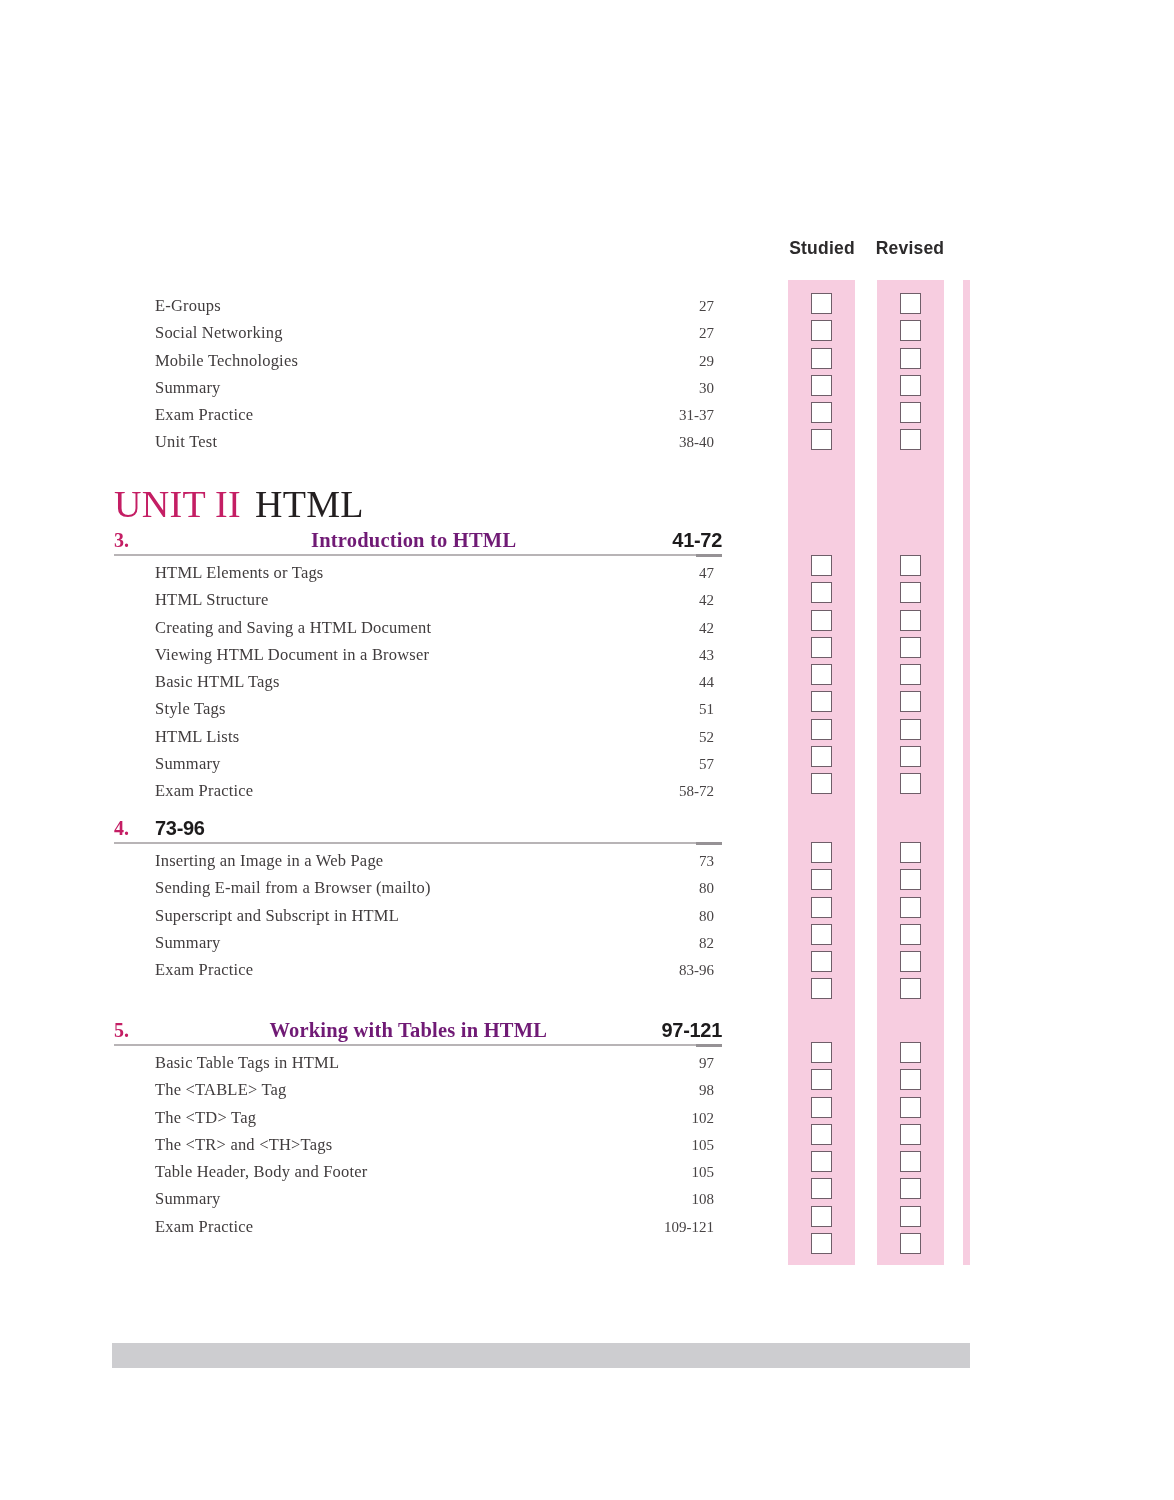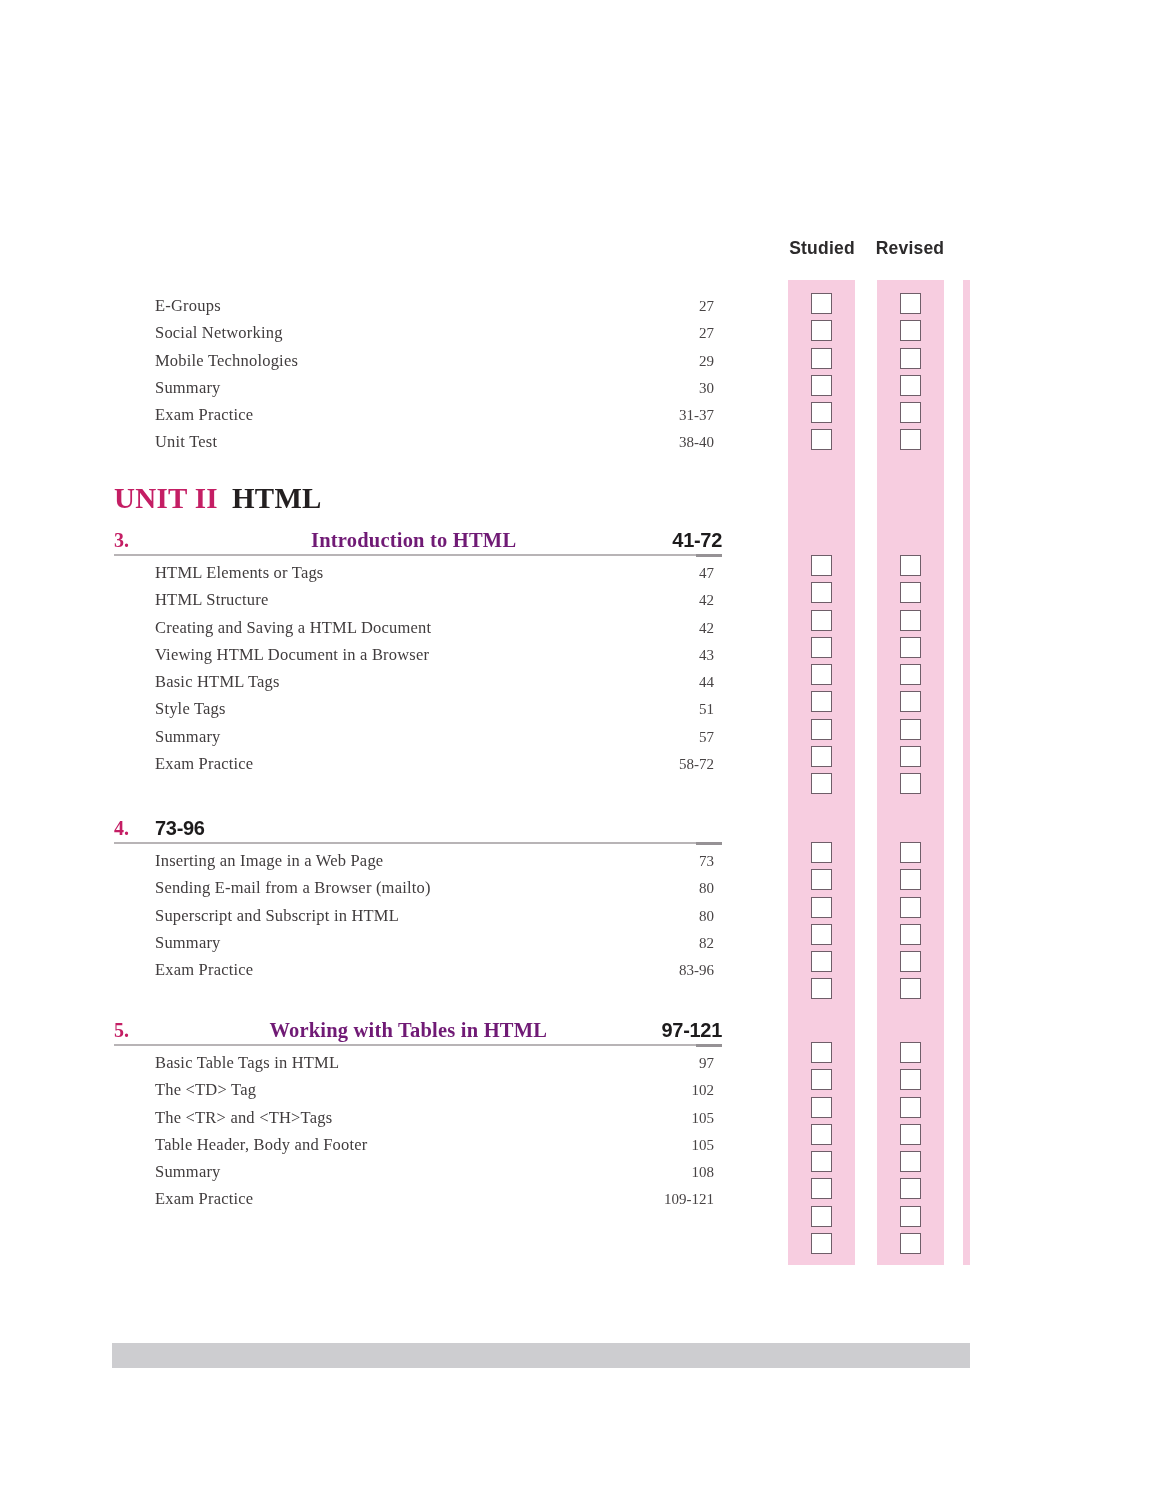--- a/index.html
+++ b/index.html
@@ -32,21 +32,21 @@
     border:1.5px solid var(--checkbox-border); margin:0 auto 6.3px auto;
   }
   
   .row{display:flex; align-items:baseline; height:27.3px; line-height:27.3px;}
   .row .lbl{flex:1; font-size:16.5px; color:#403c3d; letter-spacing:0.2px; white-space:nowrap;}
   .row .pg{font-size:15px; color:#474344; white-space:nowrap;}
   .intro-list{position:absolute; left:155px; top:292px; width:559px;}
   
   .unit-heading{
     position:absolute; left:114px; top:482px;
-    font-weight:bold; font-size:29px; color:#231f20; letter-spacing:0.3px; white-space:nowrap;
+    font-weight:normal; font-size:38px; color:#231f20; letter-spacing:0.3px; white-space:nowrap;
   }
   .unit-label{color:var(--accent-pink); margin-right:14px;}
   
   .chapter{position:absolute; left:114px; width:608px;}
   .ch-head{display:flex; align-items:baseline; height:26px; line-height:26px;}
   .ch-num{width:41px; font-weight:bold; font-size:20px; color:var(--accent-pink);}
   .ch-title{flex:1; font-weight:bold; font-size:20.5px; color:#701a75; letter-spacing:0.2px; white-space:nowrap;text-align:center;}
   .ch-pages{
     font-family:"Liberation Sans","DejaVu Sans",sans-serif;
     font-weight:bold; font-size:20px; color:#1d1b1c; letter-spacing:-0.3px;
@@ -253,20 +253,24 @@
         </div>
         <div class="row">
           <span class="lbl">Basic HTML Tags</span>
           <span class="pg">44</span>
         </div>
         <div class="row">
           <span class="lbl">Style Tags</span>
           <span class="pg">51</span>
         </div>
         <div class="row">
+          <span class="lbl">HTML Lists</span>
+          <span class="pg">52</span>
+        </div>
+        <div class="row">
           <span class="lbl">Summary</span>
           <span class="pg">57</span>
         </div>
         <div class="row">
           <span class="lbl">Exam Practice</span>
           <span class="pg">58-72</span>
         </div>
       </div>
     </div>
     <div class="chapter" style="top: 815px;">
@@ -308,20 +312,24 @@
       </div>
       <div class="rule">
         <i class="rule-accent"></i>
       </div>
       <div class="items">
         <div class="row">
           <span class="lbl">Basic Table Tags in HTML</span>
           <span class="pg">97</span>
         </div>
         <div class="row">
+          <span class="lbl">The &lt;TABLE&gt; Tag</span>
+          <span class="pg">98</span>
+        </div>
+        <div class="row">
           <span class="lbl">The &lt;TD&gt; Tag</span>
           <span class="pg">102</span>
         </div>
         <div class="row">
           <span class="lbl">The &lt;TR&gt; and &lt;TH&gt;Tags</span>
           <span class="pg">105</span>
         </div>
         <div class="row">
           <span class="lbl">Table Header, Body and Footer</span>
           <span class="pg">105</span>

